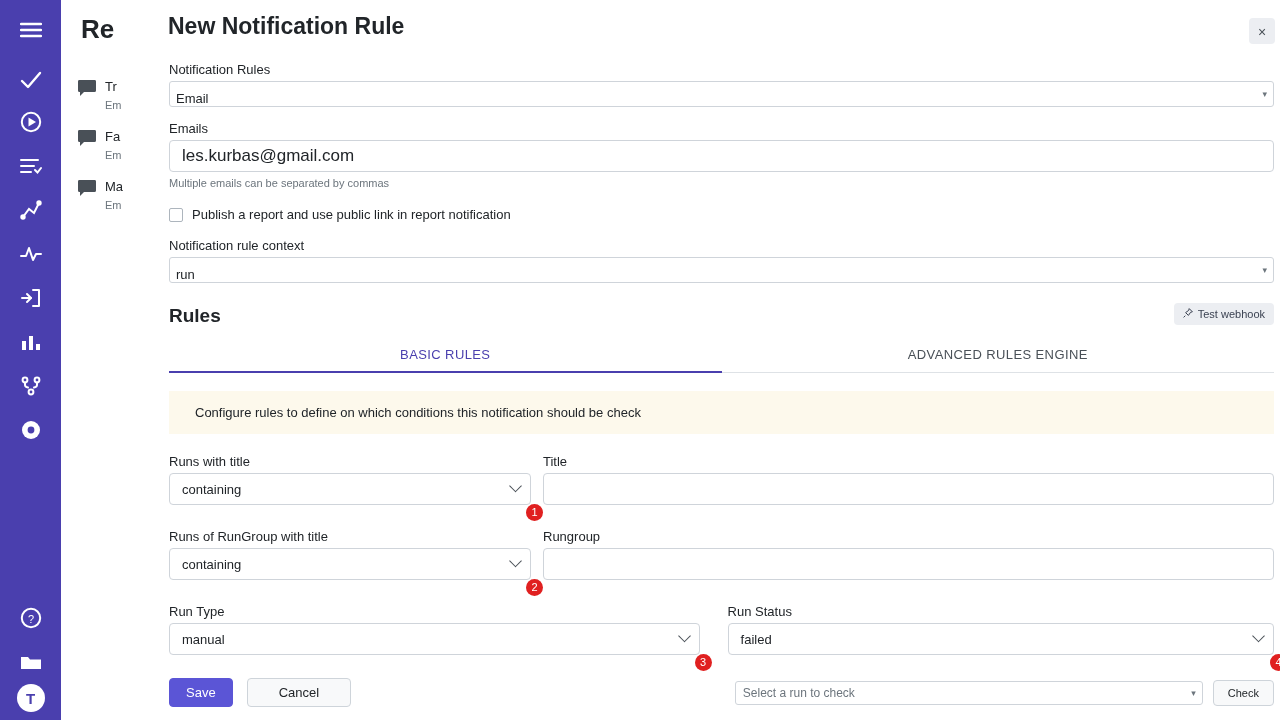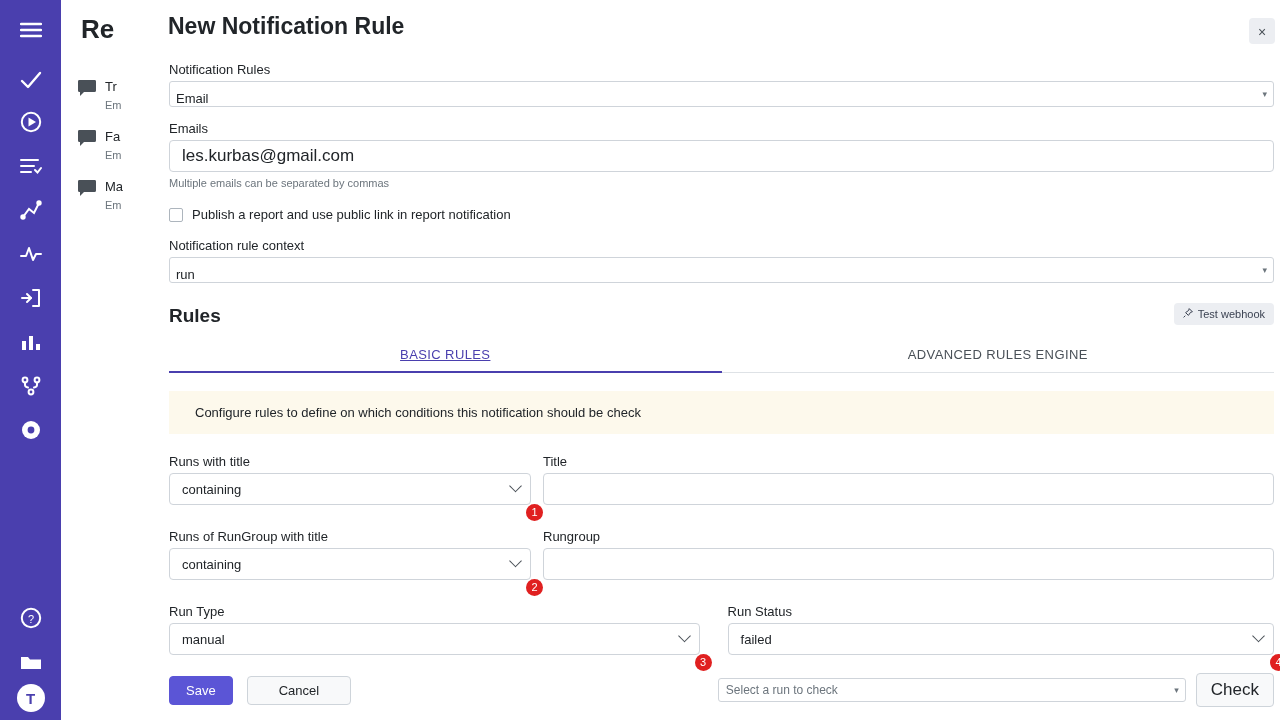--- a/index.html
+++ b/index.html
@@ -168,21 +168,21 @@
     position: relative;
   }
   .tab {
     flex: 1 1 50%;
     text-align: center;
     font-size: 13px; letter-spacing: .4px;
     padding: 8px 0 10px 0;
     color: #495057;
     cursor: pointer;
   }
-  .tab.active { color: #4a3fae; text-decoration: underline; }
+  .tab.active { color: #4a3fae; }
   .tab-underline {
     position: absolute; left: 0; bottom: -1px;
     width: 50%; height: 2px; background: #4a3fae;
   }
 
   .notice {
     background: #fdf9ec;
     padding: 14px 0 14px 26px;
     font-size: 13px; color: #212529;
     margin-top: 18px;
@@ -245,21 +245,21 @@
     font-size: 12px; color: #6c757d;
     padding: 0 20px 0 7px;
     display: flex; align-items: center; position: relative;
   }
   .run-select .caret-sm {
     position: absolute; right: 6px; top: 50%; transform: translateY(-50%);
     font-size: 9px; color: #6c757d;
   }
   .btn-check {
     background: #f8f9fa; border: 1px solid #ced4da; color: #212529;
-    border-radius: 4px; font-size: 17px; padding: 6px 14px; cursor: pointer;
+    border-radius: 4px; font-size: 11px; padding: 6px 14px; cursor: pointer;
   }
 
   
   #modal-scroll {
     position: absolute; right: 2px; top: 130px;
     width: 5px; height: 540px; background: #cfcfcf; border-radius: 3px;
   }
 </style>
 </head>
 <body>

